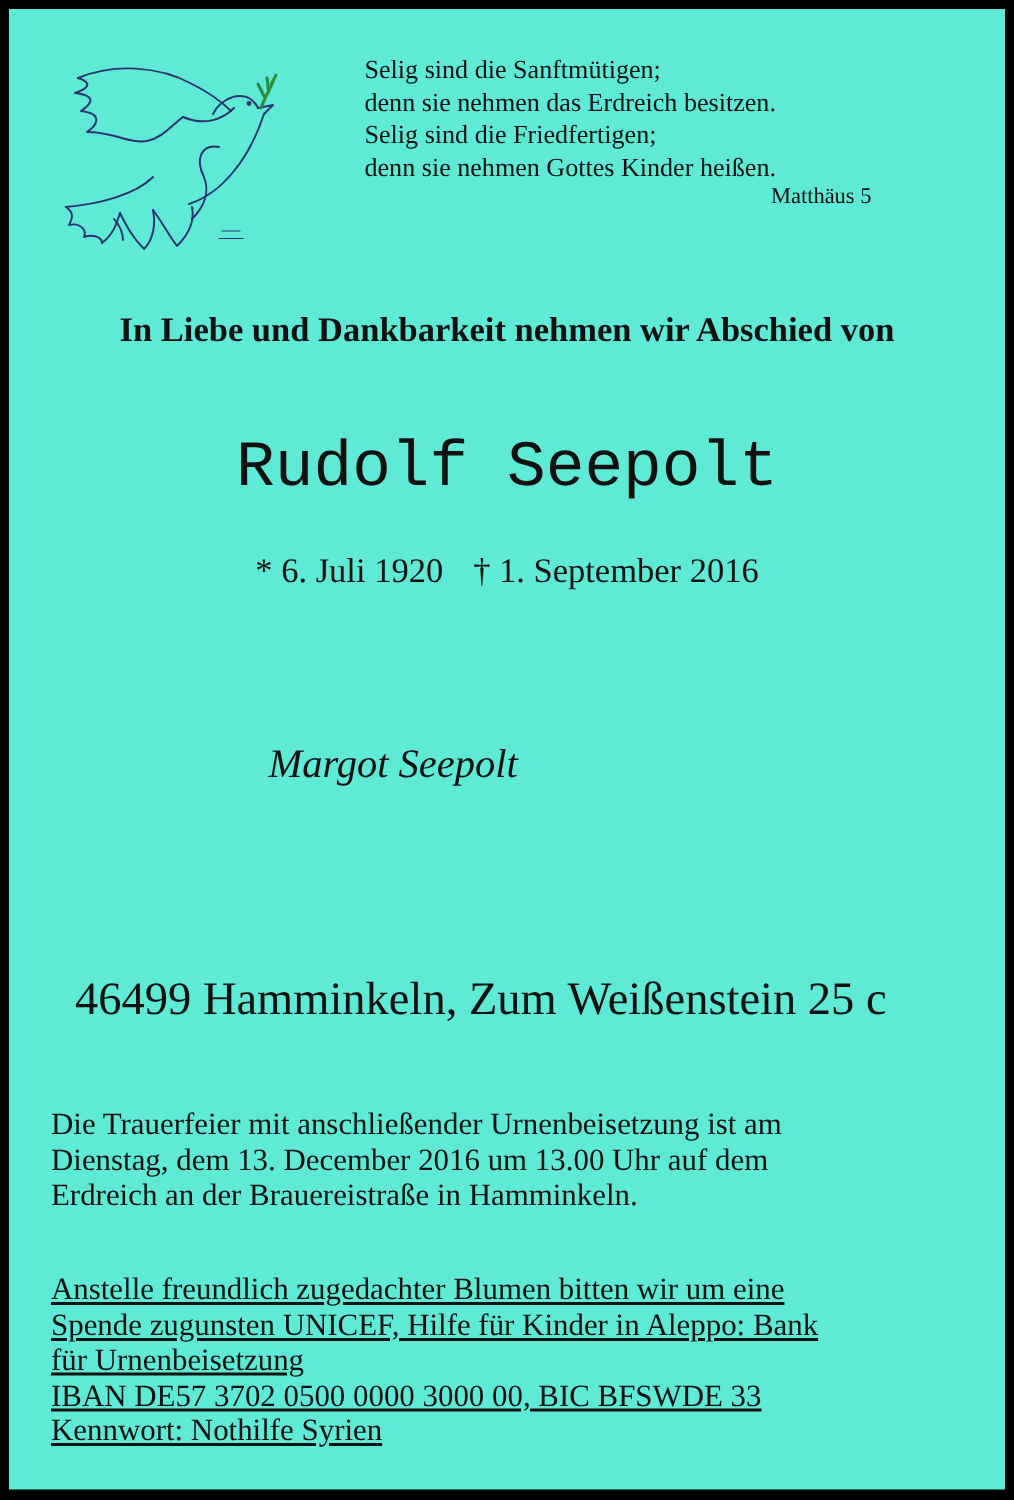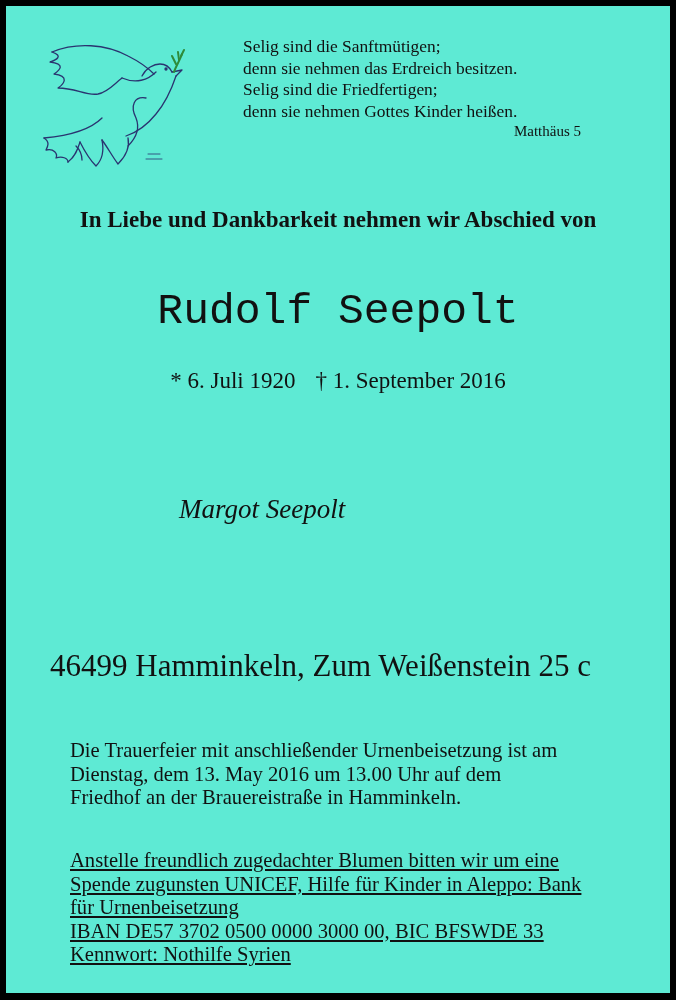--- a/index.html
+++ b/index.html
@@ -86,21 +86,21 @@
       line-height: 28px;
       margin-left: 16px;
     }
 
     .para {
       position: absolute;
       left: 28px;
       font-size: 20.6px;
       line-height: 23.5px;
     }
-    .para .line { display: block; white-space: nowrap; margin-left: 36px; }
+    .para .line { display: block; white-space: nowrap; }
     .p1 { top: 733px; }
     .p2 { top: 843px; text-decoration: underline; }
   </style>
 </head>
 <body>
 
 <div class="page">
 
   <div class="dove">
     <svg width="150" height="132" viewBox="0 0 150 132" fill="none" stroke="#2a3470" stroke-width="1.3" stroke-linecap="round" stroke-linejoin="round">
@@ -150,22 +150,22 @@
   <div class="abs dates">
     <span>* 6. Juli 1920</span><span class="sep"></span><span>† 1. September 2016</span>
   </div>
 
   <div class="abs mourner m1">Margot Seepolt</div>
 
   <div class="abs address">46499 Hamminkeln, Zum Weißenstein 25 c</div>
 
   <div class="para p1">
     <span class="line">Die Trauerfeier mit anschließender Urnenbeisetzung ist am</span>
-    <span class="line">Dienstag, dem 13. May 2016 um 13.00 Uhr auf dem</span>
-    <span class="line">Friedhof an der Brauereistraße in Hamminkeln.</span>
+    <span class="line">Dienstag, dem 13. December 2016 um 13.00 Uhr auf dem</span>
+    <span class="line">Erdreich an der Brauereistraße in Hamminkeln.</span>
   </div>
 
   <div class="para p2">
     <span class="line">Anstelle freundlich zugedachter Blumen bitten wir um eine</span>
     <span class="line">Spende zugunsten UNICEF, Hilfe für Kinder in Aleppo: Bank</span>
     <span class="line">für Urnenbeisetzung</span>
     <span class="line">IBAN DE57 3702 0500 0000 3000 00, BIC BFSWDE 33</span>
     <span class="line">Kennwort: Nothilfe Syrien</span>
   </div>
 

